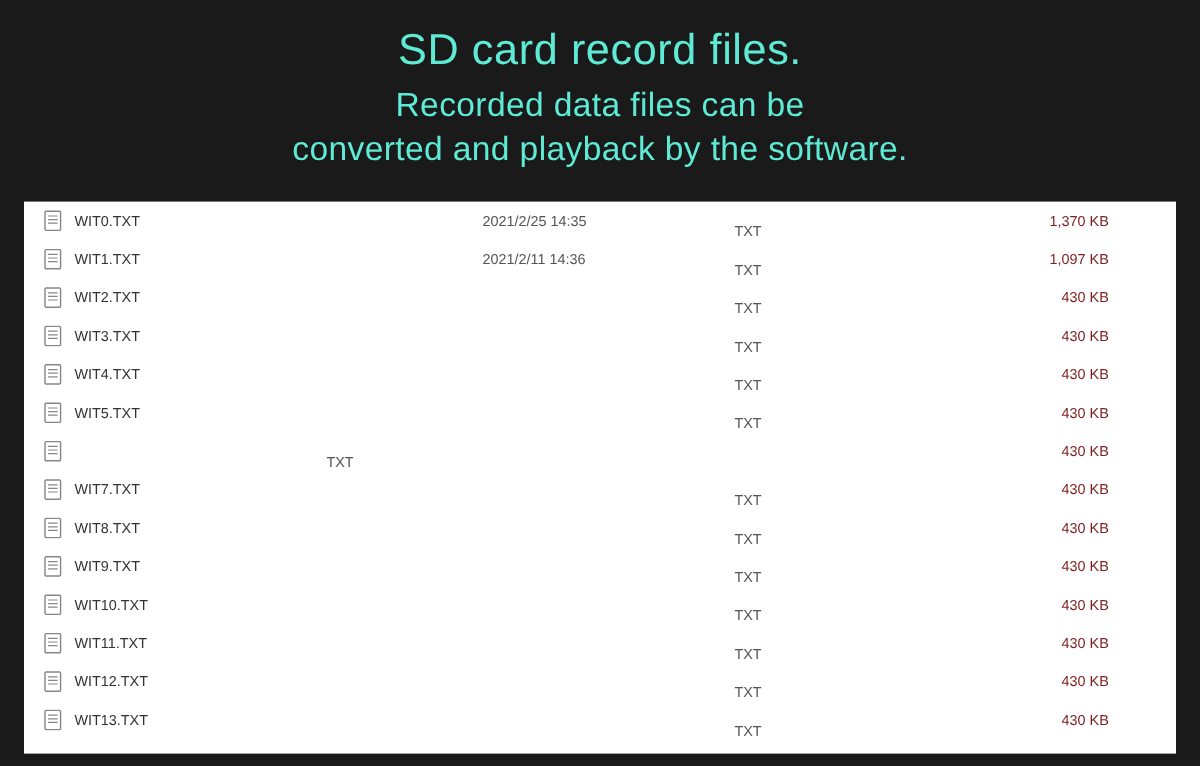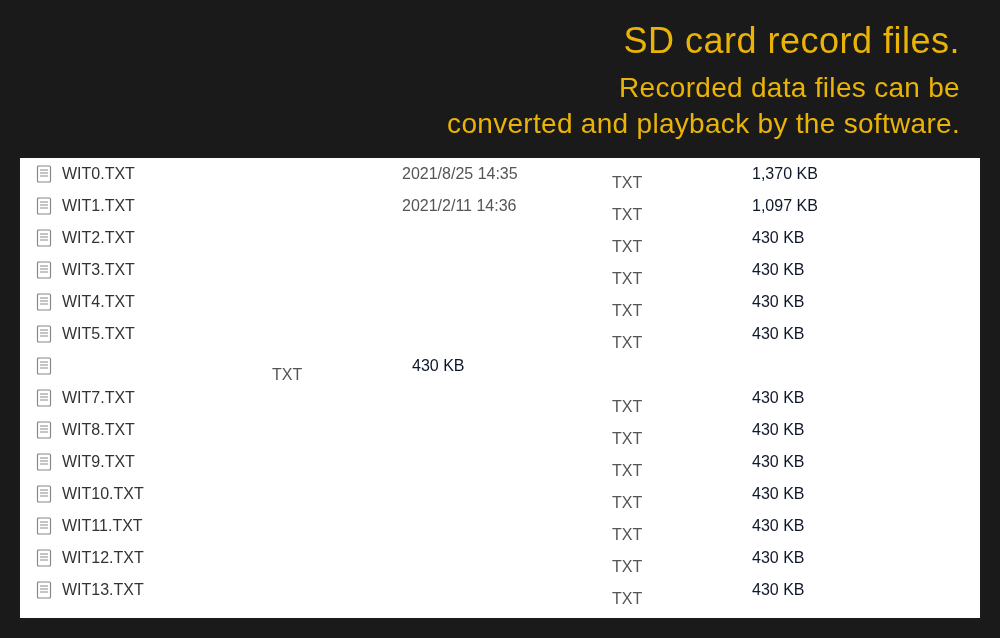--- a/index.html
+++ b/index.html
@@ -4,23 +4,23 @@
   <style>
     * { margin: 0; padding: 0; box-sizing: border-box; }
     body {
       width: 1000px;
       height: 638px;
       background: #1a1a1a;
       font-family: -apple-system, BlinkMacSystemFont, "Segoe UI", Arial, sans-serif;
       overflow: hidden;
     }
     .header {
-      padding: 20px 40px 15px;
-      text-align: right;
-      color: #eab308;
+      padding: 20px 40px 25px;
+      text-align: center;
+      color: #5eead4;
     }
     .title {
       font-size: 36px;
       font-weight: 500;
       margin-bottom: 8px;
       letter-spacing: 0.5px;
     }
     .subtitle {
       font-size: 28px;
       font-weight: 400;
@@ -32,21 +32,21 @@
       margin: 0 20px;
       height: 460px;
       overflow: hidden;
     }
     .file-row {
       display: flex;
       align-items: center;
       height: 32px;
       padding: 0 16px;
       color: #333;
-      font-size: 16px;
+      font-size: 12px;
     }
     .file-icon {
       width: 16px;
       height: 18px;
       margin-right: 10px;
       flex-shrink: 0;
     }
     .file-icon svg { display: block; }
     .file-name {
       flex: 0 0 340px;
@@ -56,22 +56,23 @@
       flex: 0 0 210px;
       color: #555;
     }
     .file-type {
       flex: 0 0 140px;
       color: #555;
       margin-top: 18px;
     }
     .file-size {
       flex: 1;
+      text-align: right;
       padding-right: 40px;
-      color: #0f172a;
+      color: #7f1d1d;
     }
   </style>
 </head>
 <body>
 
 <div class="header">
   <div class="title">SD card record files.</div>
   <div class="subtitle">
     <span>Recorded data files can be</span><br>
     <span>converted and playback by the software.</span>
@@ -83,21 +84,21 @@
       <div class="file-row">
         <span class="file-icon">
           <svg viewBox="0 0 16 18" width="16" height="18">
   <rect x="1.5" y="1" width="13" height="16" rx="1" fill="none" stroke="#888" stroke-width="1.2"></rect>
   <line x1="4" y1="5" x2="12" y2="5" stroke="#888" stroke-width="1"></line>
   <line x1="4" y1="8" x2="12" y2="8" stroke="#888" stroke-width="1"></line>
   <line x1="4" y1="11" x2="12" y2="11" stroke="#888" stroke-width="1"></line>
 </svg>
         </span>
         <span class="file-name">WIT0.TXT</span>
-        <span class="file-date">2021/8/25 14:35</span>
+        <span class="file-date">2021/2/25 14:35</span>
         <span class="file-type">TXT</span>
         <span class="file-size">1,370 KB</span>
       </div>
       <div class="file-row">
         <span class="file-icon">
           <svg viewBox="0 0 16 18" width="16" height="18">
   <rect x="1.5" y="1" width="13" height="16" rx="1" fill="none" stroke="#888" stroke-width="1.2"></rect>
   <line x1="4" y1="5" x2="12" y2="5" stroke="#888" stroke-width="1"></line>
   <line x1="4" y1="8" x2="12" y2="8" stroke="#888" stroke-width="1"></line>
   <line x1="4" y1="11" x2="12" y2="11" stroke="#888" stroke-width="1"></line>

